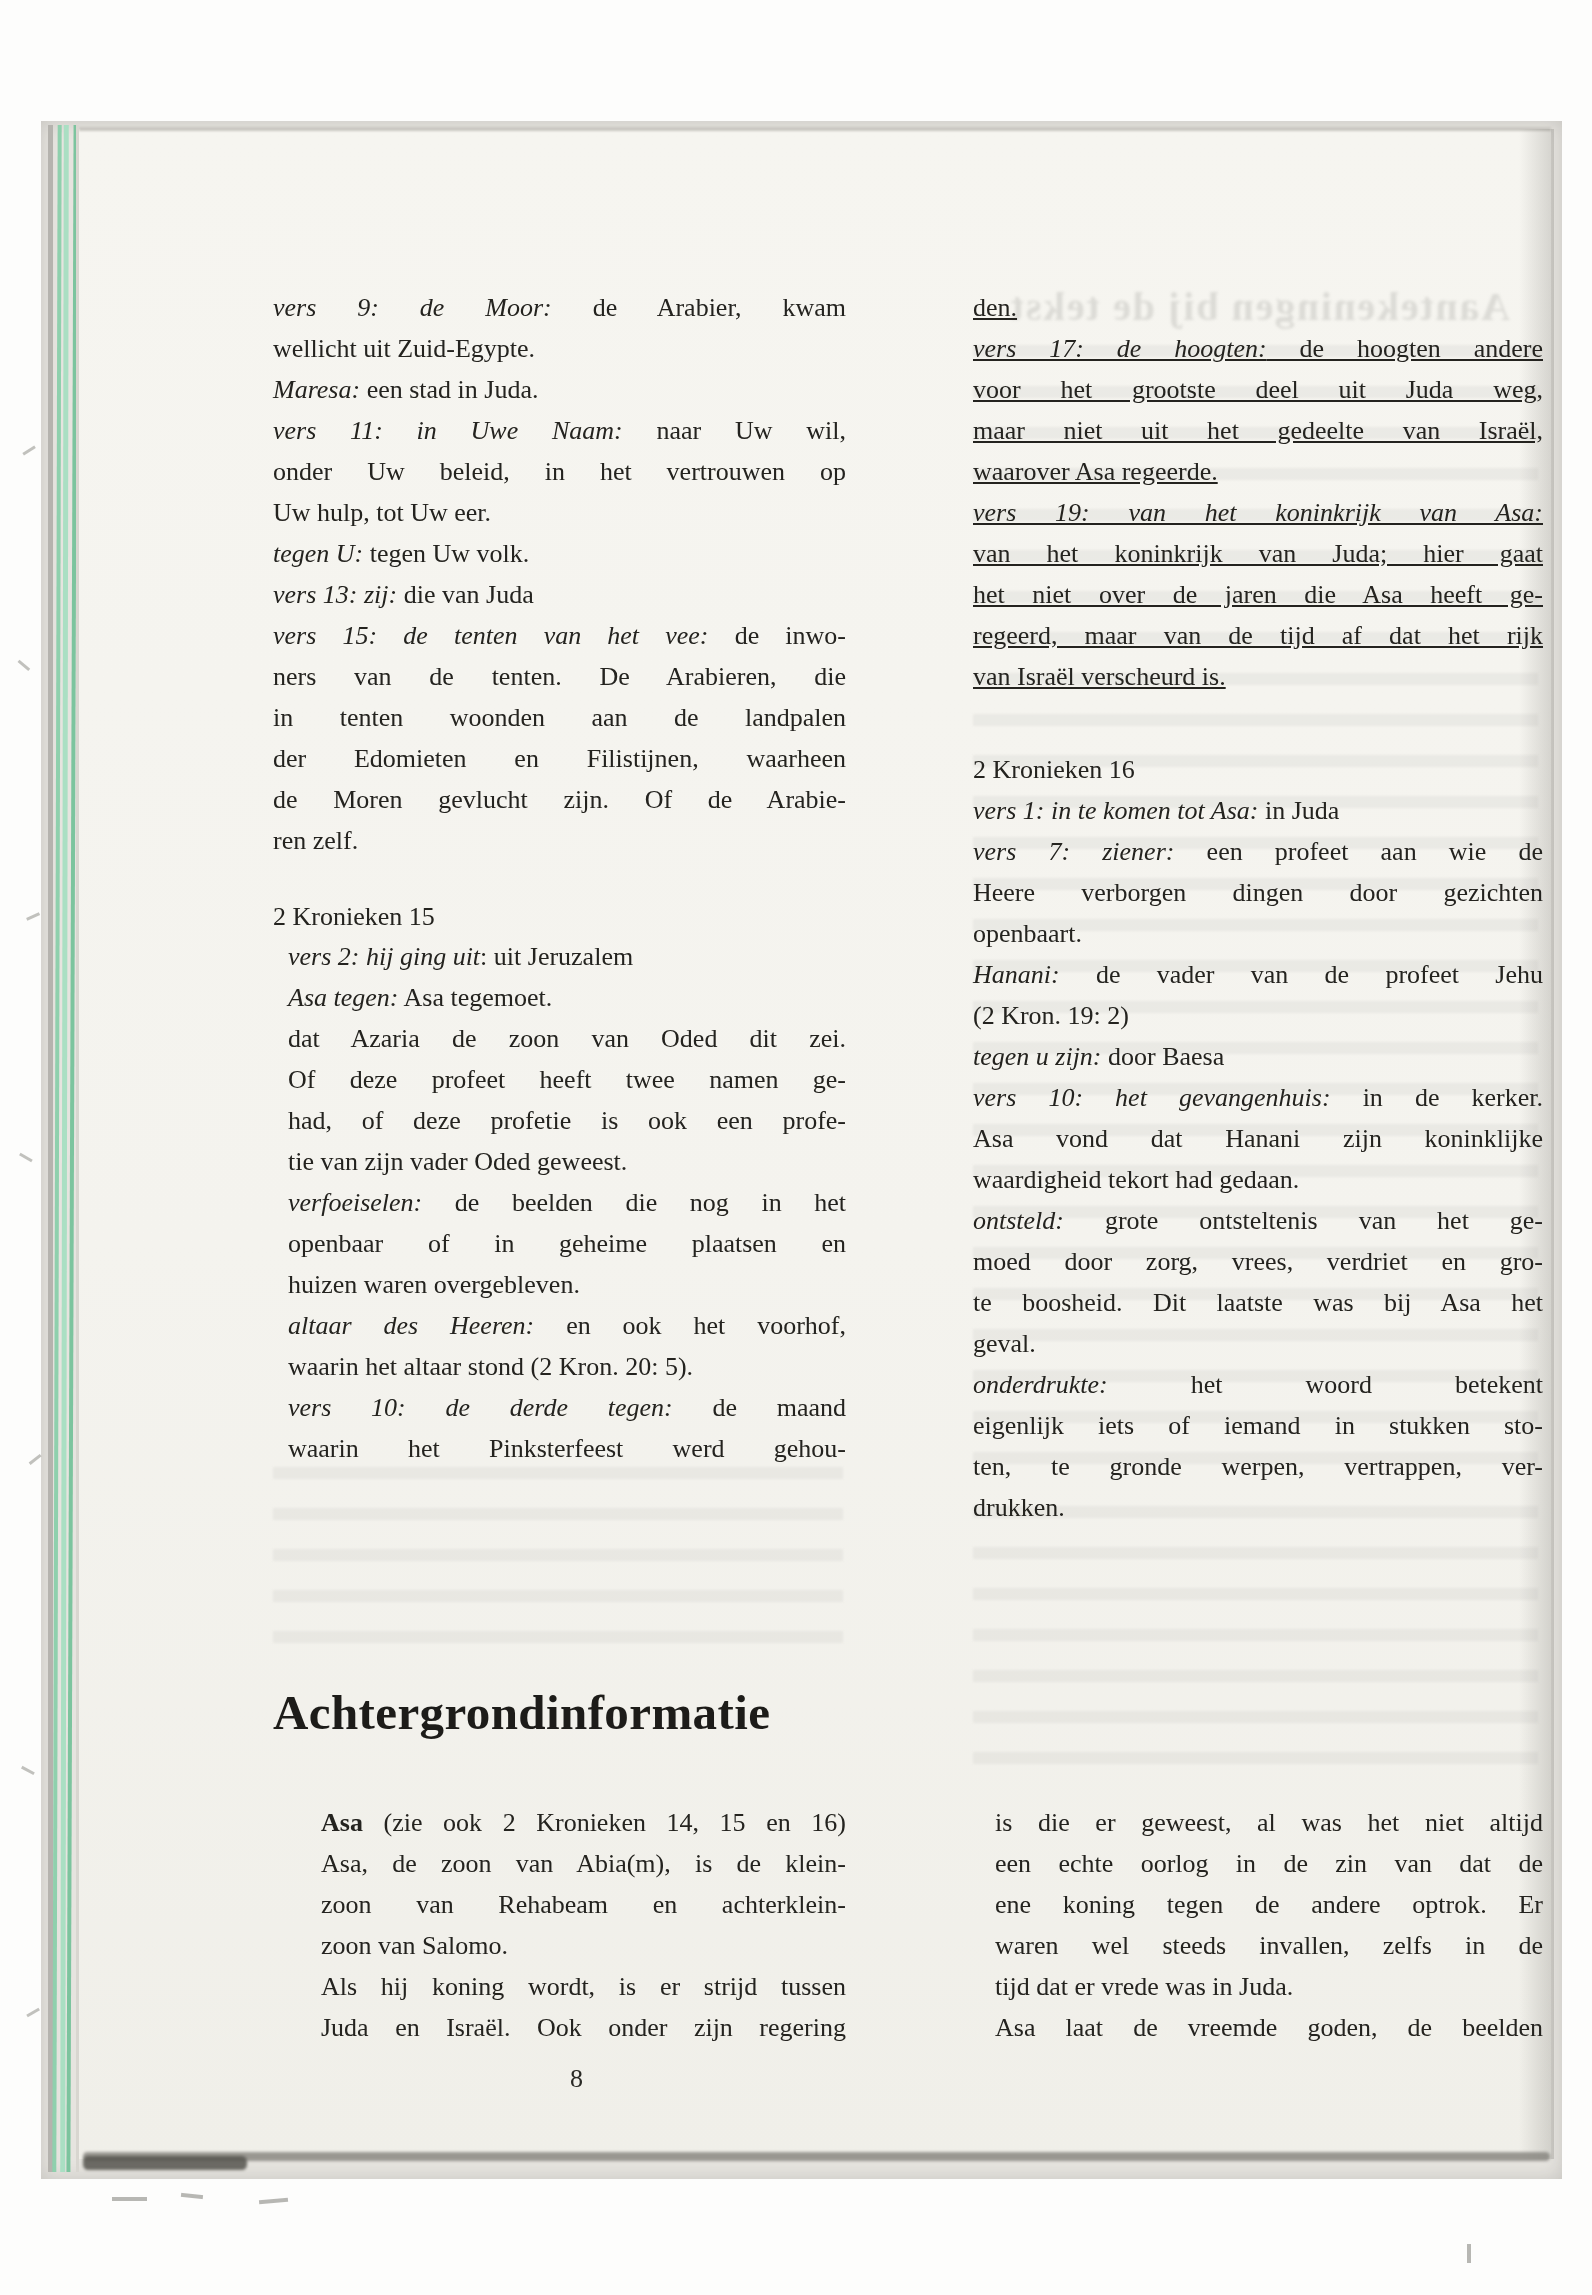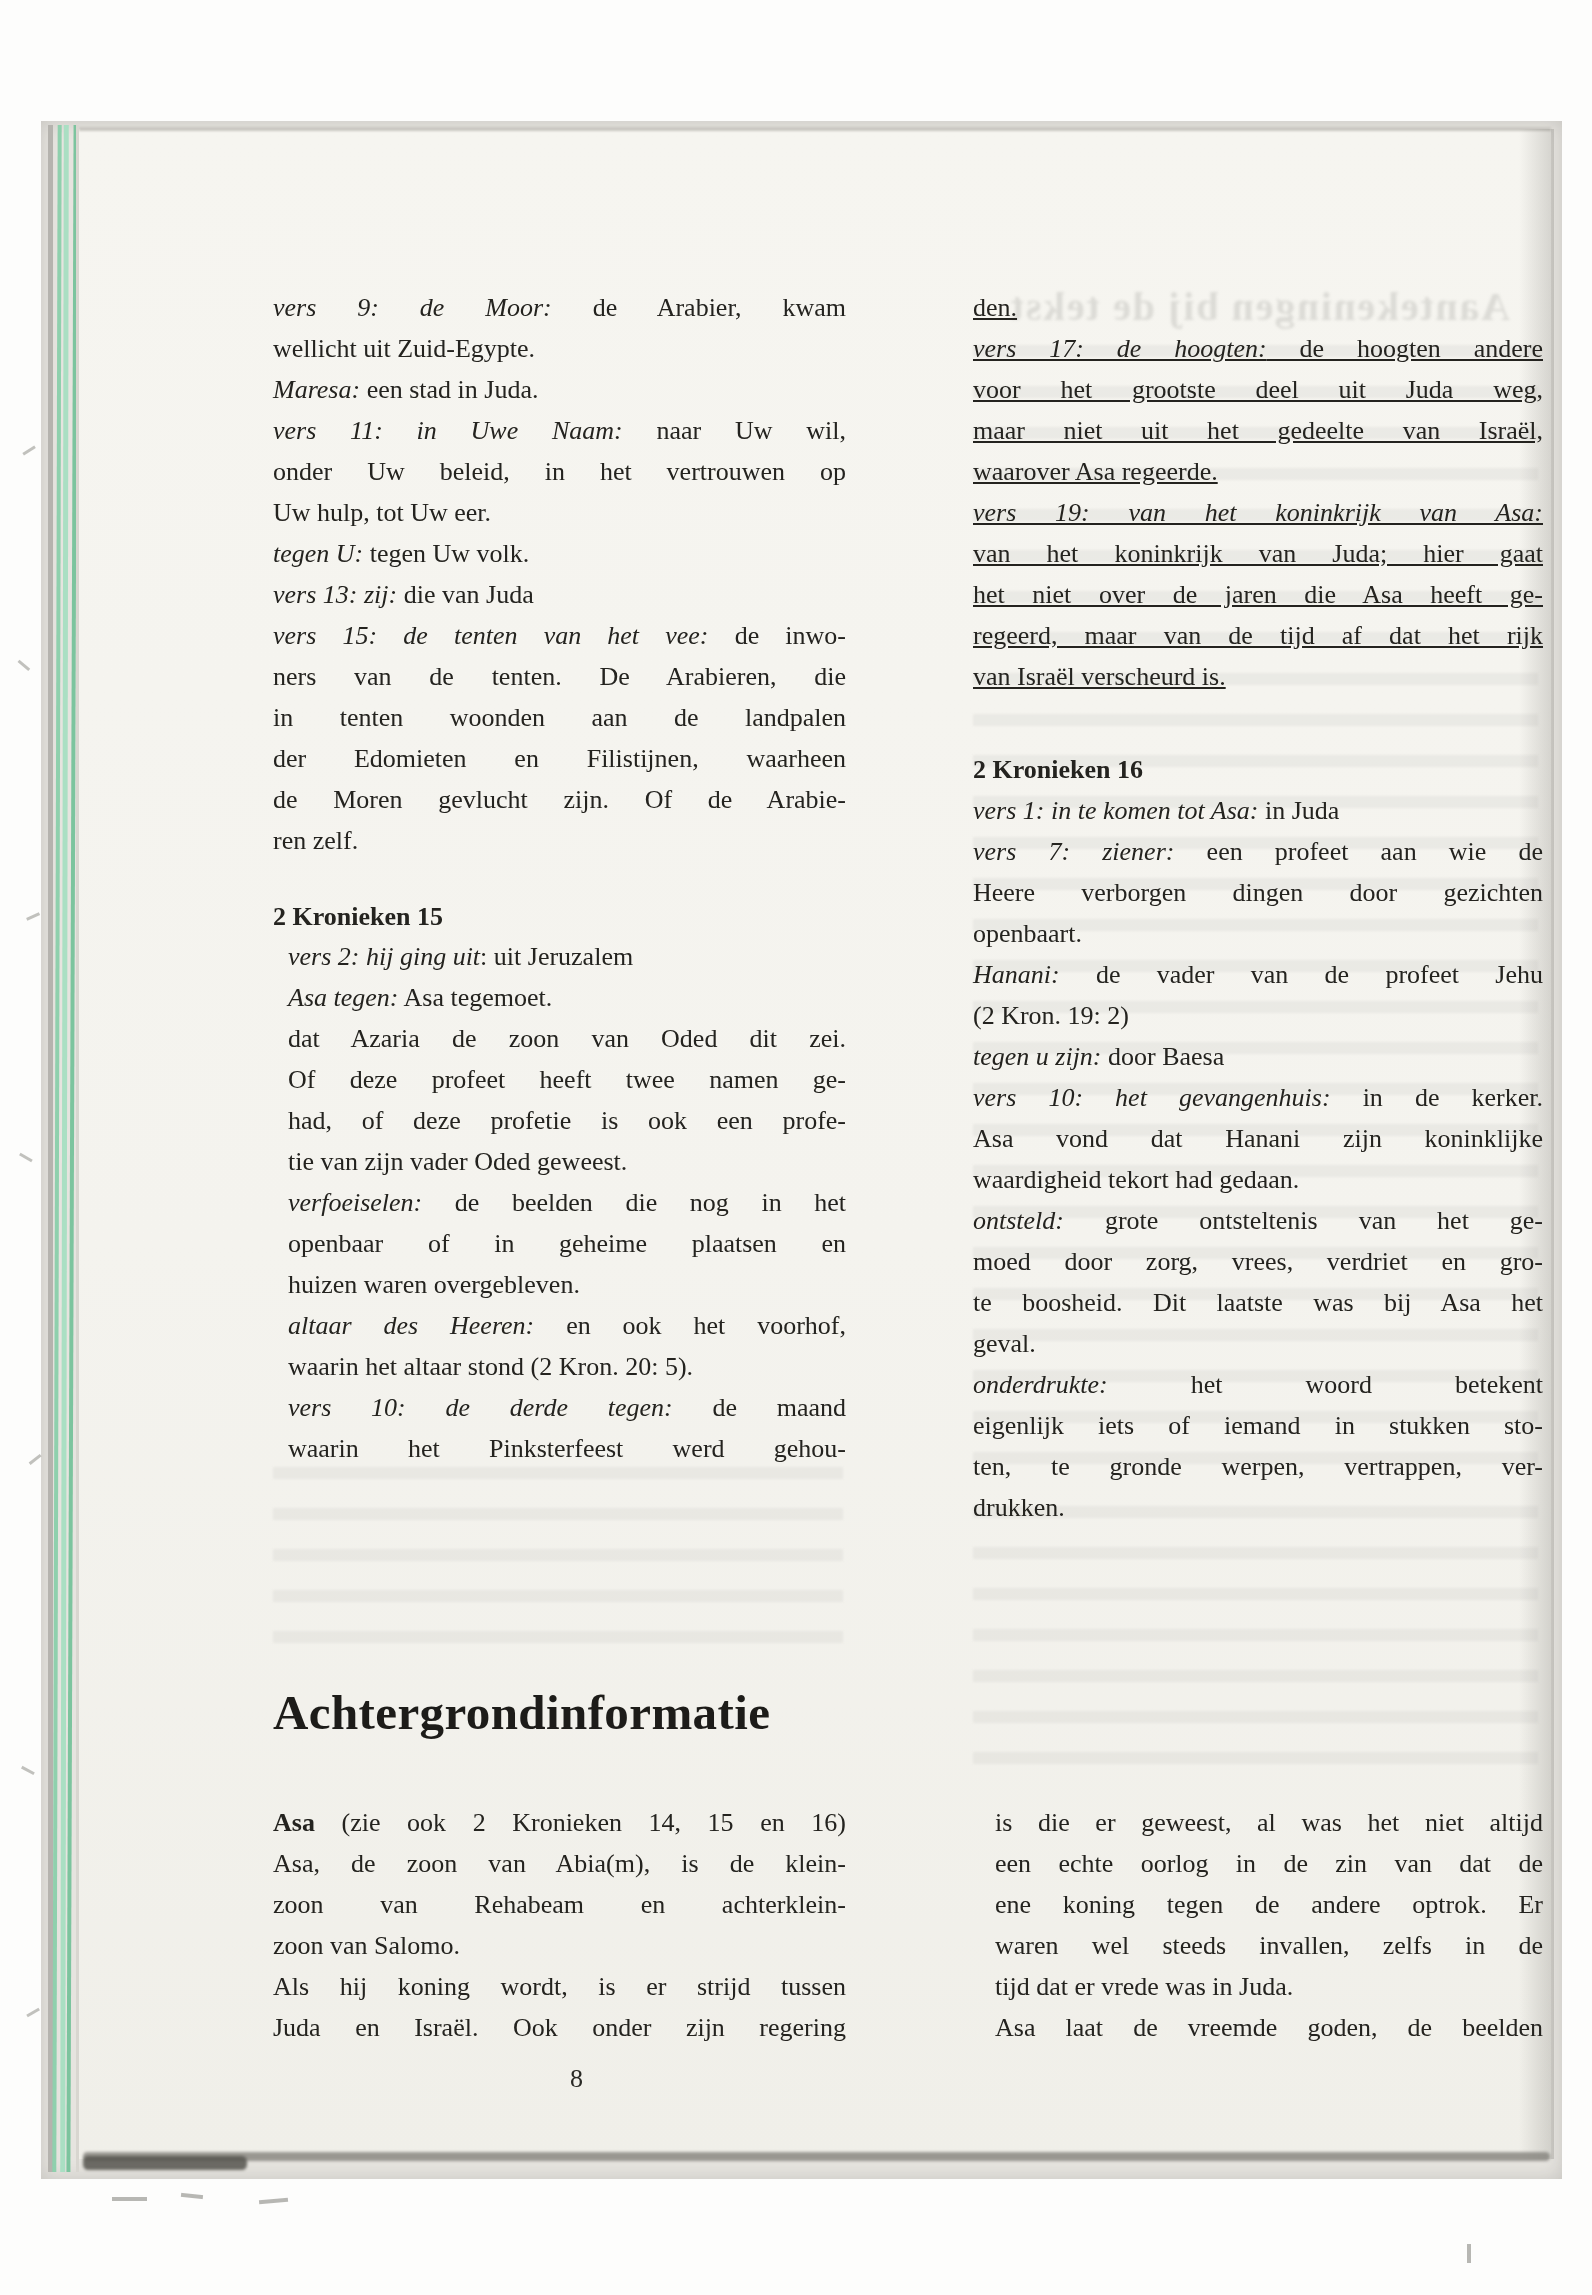--- a/index.html
+++ b/index.html
@@ -66,21 +66,21 @@
     position:absolute;top:0;height:2295px;color:#24231f;
     font-size:26px;
   }
   .col-left{left:273px;width:573px;}
   .col-right{left:973px;width:570px;}
   .block{position:absolute;left:0;right:0;}
   .line{height:41px;line-height:41px;text-align:justify;text-align-last:justify;}
   .line.end{text-align-last:left;}
   .it{font-style:italic;}
   .bd{font-weight:bold;}
-  .heading{font-weight:bold;height:41px;line-height:41px;}
+  .heading{font-weight:normal;height:41px;line-height:41px;}
   .bigheading{font-weight:bold;font-size:49px;line-height:60px;letter-spacing:0.4px;color:#1d1c19;}
   .pagenum{
     position:absolute;left:542px;top:2064px;width:69px;text-align:center;
     font-size:26px;color:#2a2a26;
   }
 </style>
 </head>
 <body>
 
 <div class="stage">
@@ -136,21 +136,21 @@
         <div class="line end"><span class="rm">tie van zijn vader Oded geweest.</span></div>
         <div class="line"><span class="it">verfoeiselen:</span><span class="rm"> de beelden die nog in het</span></div>
         <div class="line"><span class="rm">openbaar of in geheime plaatsen en</span></div>
         <div class="line end"><span class="rm">huizen waren overgebleven.</span></div>
         <div class="line"><span class="it">altaar des Heeren:</span><span class="rm"> en ook het voorhof,</span></div>
         <div class="line end"><span class="rm">waarin het altaar stond (2 Kron. 20: 5).</span></div>
         <div class="line"><span class="it">vers 10: de derde tegen:</span><span class="rm"> de maand</span></div>
         <div class="line"><span class="rm">waarin het Pinksterfeest werd gehou-</span></div>
       </div>
       <div class="block bigheading" style="top: 1683px;">Achtergrondinformatie</div>
-      <div class="block para" style="top: 1802px;">
+      <div class="block para" style="top: 1802px; margin-left: 48px;">
         <div class="line"><span class="bd">Asa</span><span class="rm"> (zie ook 2 Kronieken 14, 15 en 16)</span></div>
         <div class="line"><span class="rm">Asa, de zoon van Abia(m), is de klein-</span></div>
         <div class="line"><span class="rm">zoon van Rehabeam en achterklein-</span></div>
         <div class="line end"><span class="rm">zoon van Salomo.</span></div>
         <div class="line"><span class="rm">Als hij koning wordt, is er strijd tussen</span></div>
         <div class="line"><span class="rm">Juda en Israël. Ook onder zijn regering</span></div>
       </div>
     </div>
   <div class="col col-right">
       <div class="block para" style="top: 287px; text-decoration: underline;">

